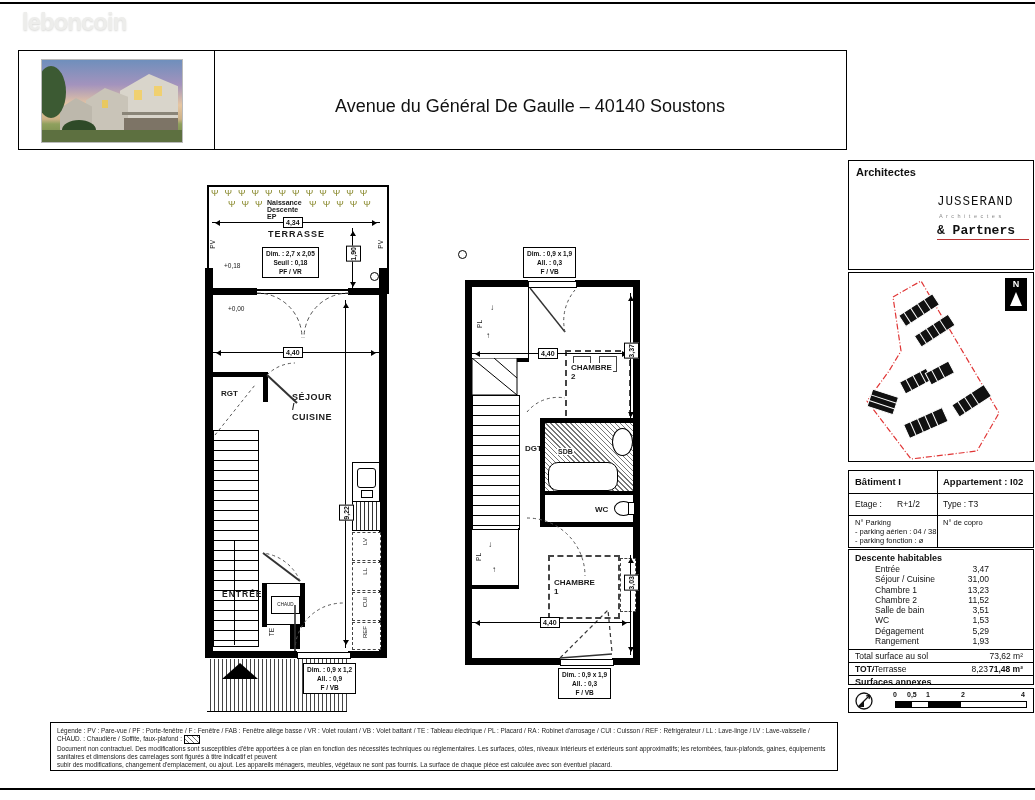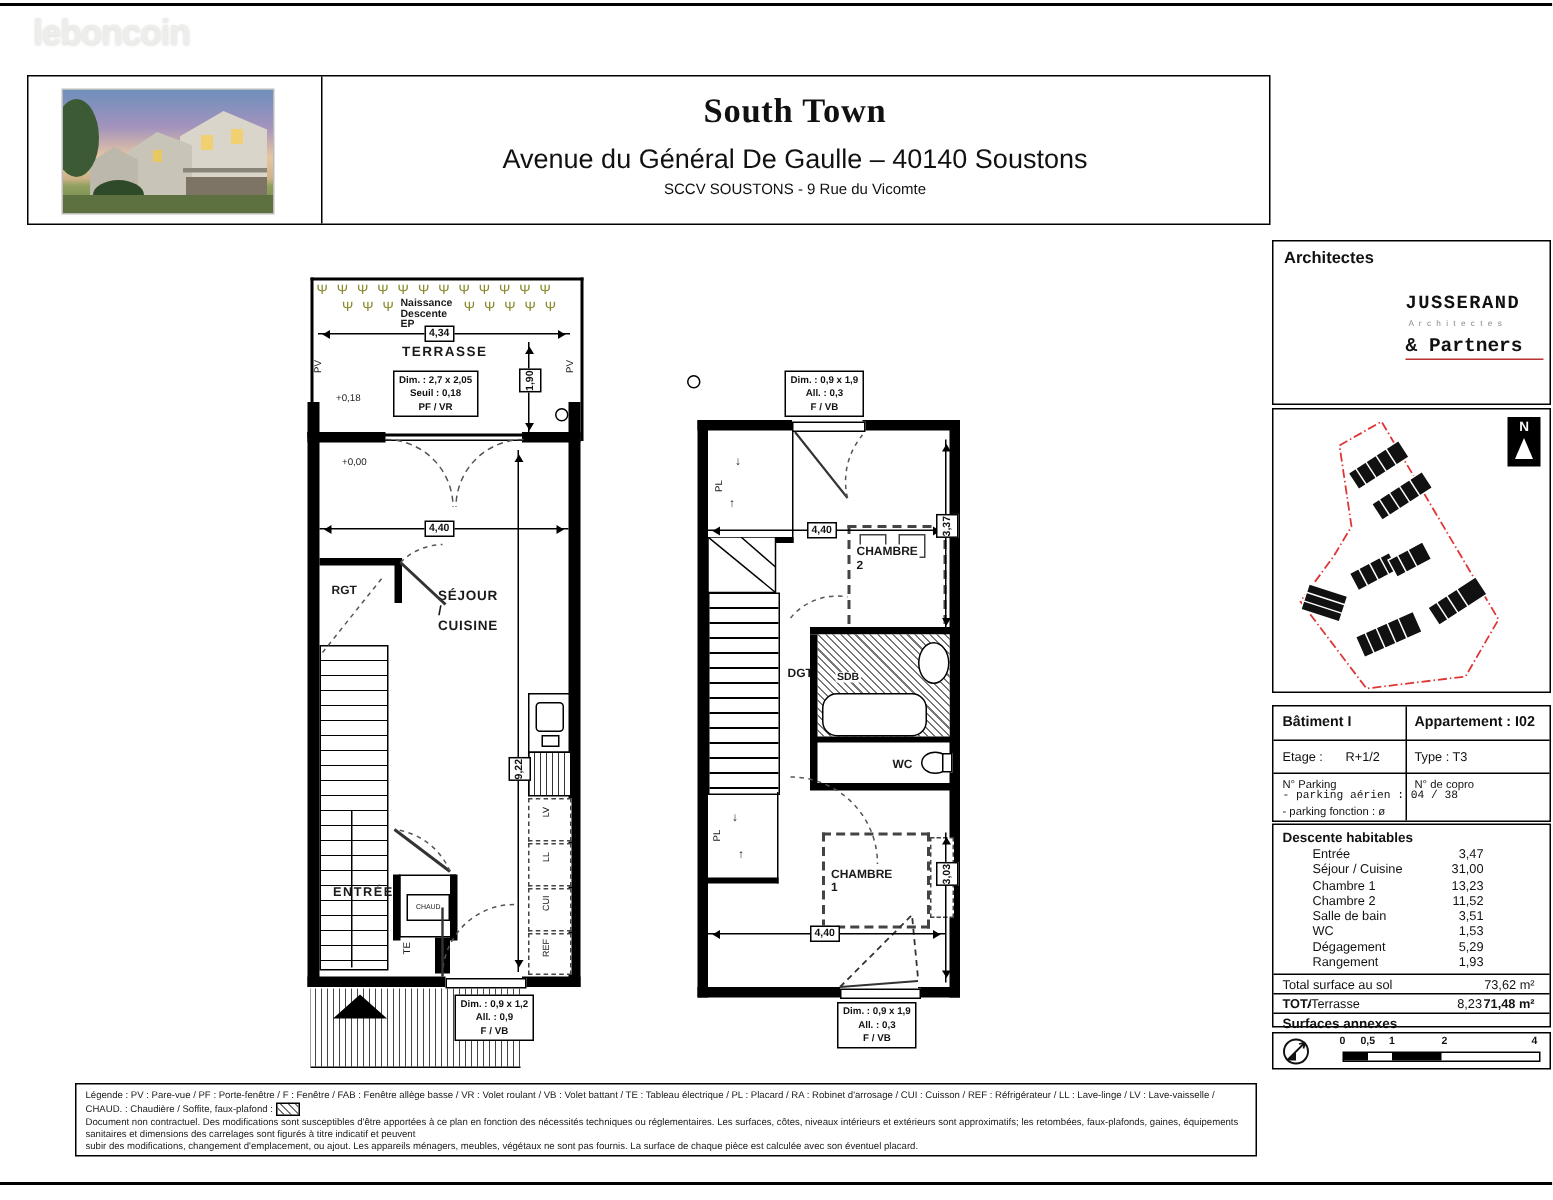--- a/index.html
+++ b/index.html
@@ -51,29 +51,27 @@
       <div class="abs" style="left:18px;top:38px;width:32px;height:34px;background:#bdb8ac;clip-path:polygon(0 30%,50% 0,100% 25%,100% 100%,0 100%);"></div>
       <div class="abs" style="left:92px;top:30px;width:8px;height:10px;background:#f0d070;"></div>
       <div class="abs" style="left:112px;top:26px;width:8px;height:10px;background:#f0d070;"></div>
       <div class="abs" style="left:60px;top:40px;width:6px;height:8px;background:#e8c860;"></div>
       <div class="abs" style="left:80px;top:52px;width:56px;height:3px;background:#8a8578;"></div>
       <div class="abs" style="left:82px;top:58px;width:54px;height:22px;background:#7d7466;"></div>
       <div class="abs" style="left:-6px;top:6px;width:30px;height:52px;background:#3c5a33;border-radius:50%;"></div>
       <div class="abs" style="left:20px;top:60px;width:34px;height:20px;background:#2f4a28;border-radius:50%;"></div>
       <div class="abs" style="left:0;top:70px;width:140px;height:14px;background:#5d7040;"></div>
     </div>
-    <div class="abs" style="left:196px;top:10px;width:630px;text-align:center;font-family:'Liberation Serif',serif;font-size:23px;font-weight:bold;letter-spacing:.5px;">South Town</div>
     <div class="abs" style="left:196px;top:45px;width:630px;text-align:center;font-size:18px;">Avenue du Général De Gaulle – 40140 Soustons</div>
-    <div class="abs" style="left:196px;top:70px;width:630px;text-align:center;font-size:10px;">SCCV SOUSTONS - 9 Rue du Vicomte</div>
   </div>
 
 
   <div class="box" style="left:848px;top:160px;width:184px;height:108px;">
     <div class="abs" style="left:7px;top:5px;font-size:11px;font-weight:bold;">Architectes</div>
-    <div class="abs" style="left:88px;top:34px;width:92px;font-family:'Liberation Mono',monospace;font-size:12.5px;font-weight:bold;letter-spacing:1px;">JUSSERAND</div>
+    <div class="abs" style="left:88px;top:34px;width:92px;font-family:'Liberation Mono',monospace;font-size:12.5px;font-weight:normal;letter-spacing:1px;">JUSSERAND</div>
     <div class="abs" style="left:90px;top:52px;width:92px;font-size:5.5px;color:#8a8a8a;letter-spacing:1px;">A r c h i t e c t e s</div>
     <div class="abs" style="left:88px;top:62px;width:92px;font-family:'Liberation Mono',monospace;font-size:13px;font-weight:bold;border-bottom:1px solid #b33;padding-bottom:1px;display:inline-block;">&amp; Partners</div>
   </div>
 
   <div class="box" style="left:848px;top:272px;width:184px;height:188px;">
     <svg class="abs" style="left:0;top:0;" width="184" height="188" viewBox="0 0 184 188">
       <polygon points="44,24 72,8 150,140 128,178 62,186 18,128 40,98 52,78" fill="none" stroke="#e03535" stroke-width="1.2" stroke-dasharray="6 2 1 2"></polygon>
       <g fill="#111" stroke="#fff" stroke-width="1">
         <g transform="rotate(-33 72 40)">
             <rect x="52" y="30" width="40" height="13"></rect>
@@ -129,21 +127,21 @@
   <div class="box" style="left:848px;top:470px;width:184px;height:76px;">
     <div class="abs" style="left:88px;top:0;width:0;height:76px;border-left:1.5px solid #000;"></div>
     <div class="abs" style="left:0;top:22px;width:184px;border-top:1.5px solid #000;"></div>
     <div class="abs" style="left:0;top:44px;width:184px;border-top:1.5px solid #000;"></div>
     <div class="abs" style="left:6px;top:5px;font-size:9.5px;font-weight:bold;">Bâtiment I</div>
     <div class="abs" style="left:94px;top:5px;font-size:9.5px;font-weight:bold;">Appartement : I02</div>
     <div class="abs" style="left:6px;top:28px;font-size:8.5px;">Etage :</div>
     <div class="abs" style="left:48px;top:28px;font-size:8.5px;">R+1/2</div>
     <div class="abs" style="left:94px;top:28px;font-size:8.5px;">Type : T3</div>
     <div class="abs" style="left:6px;top:47px;font-size:7.5px;">N° Parking</div>
-    <div class="abs" style="left:6px;top:56px;font-size:7.5px;font-family:Liberation Mono, monospace;">- parking aérien : 04 / 38</div>
+    <div class="abs" style="left:6px;top:56px;font-size:7.5px;">- parking aérien : 04 / 38</div>
     <div class="abs" style="left:6px;top:65px;font-size:7.5px;">- parking fonction :  ø</div>
     <div class="abs" style="left:94px;top:47px;font-size:7.5px;">N° de copro</div>
   </div>
 
   <div class="box" style="left:848px;top:549px;width:184px;height:134px;">
     <div class="abs" style="left:6px;top:3px;font-size:9px;font-weight:bold;">Descente habitables</div>
     <div class="abs" style="left:0;top:14px;width:184px;">
       <div class="srow">
           <span>Entrée</span>
           <span>3,47</span>

